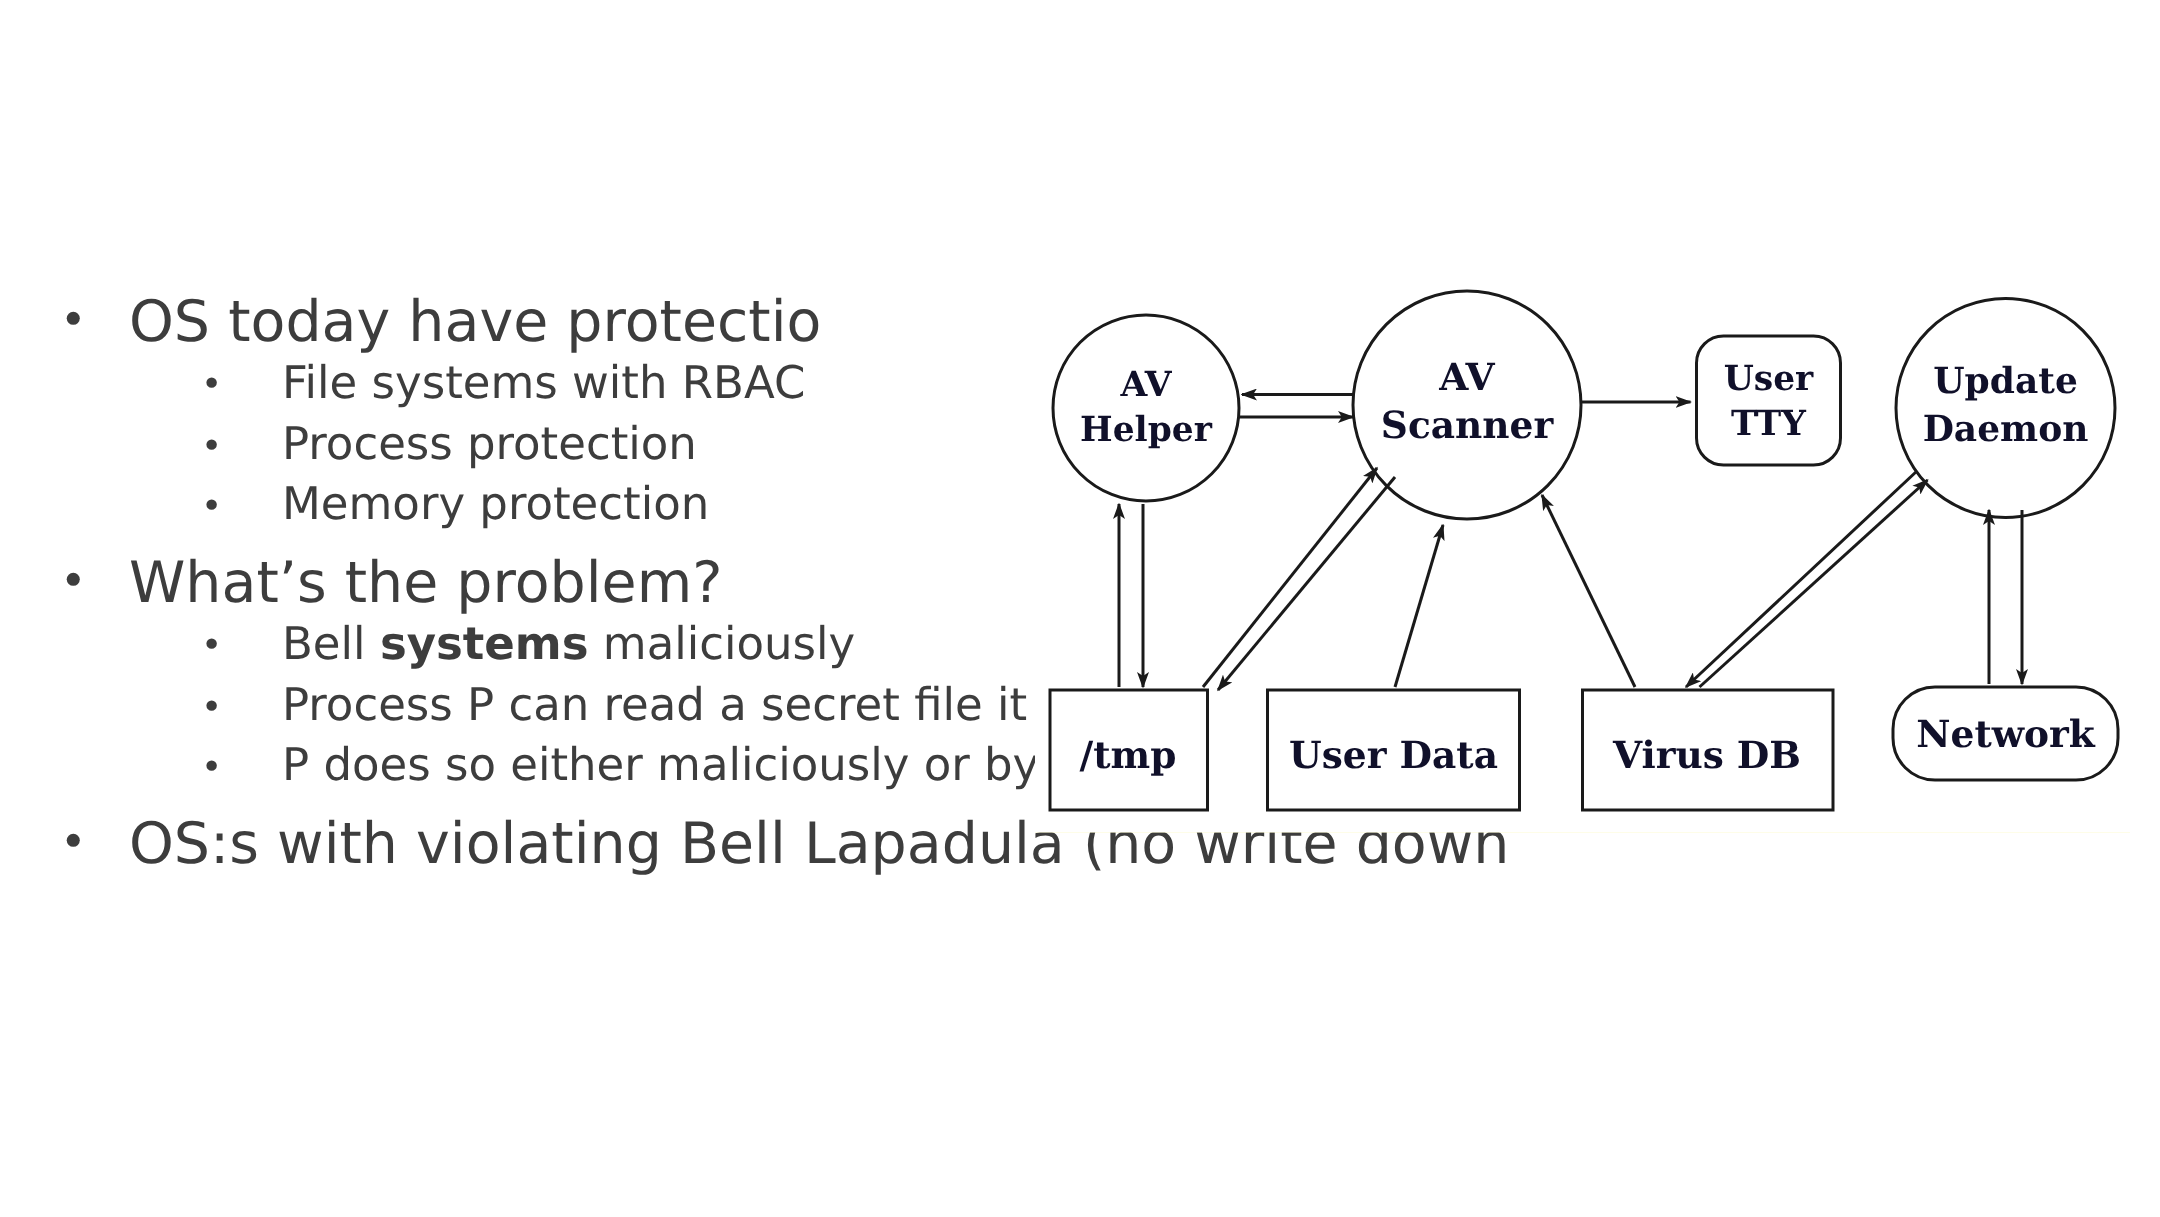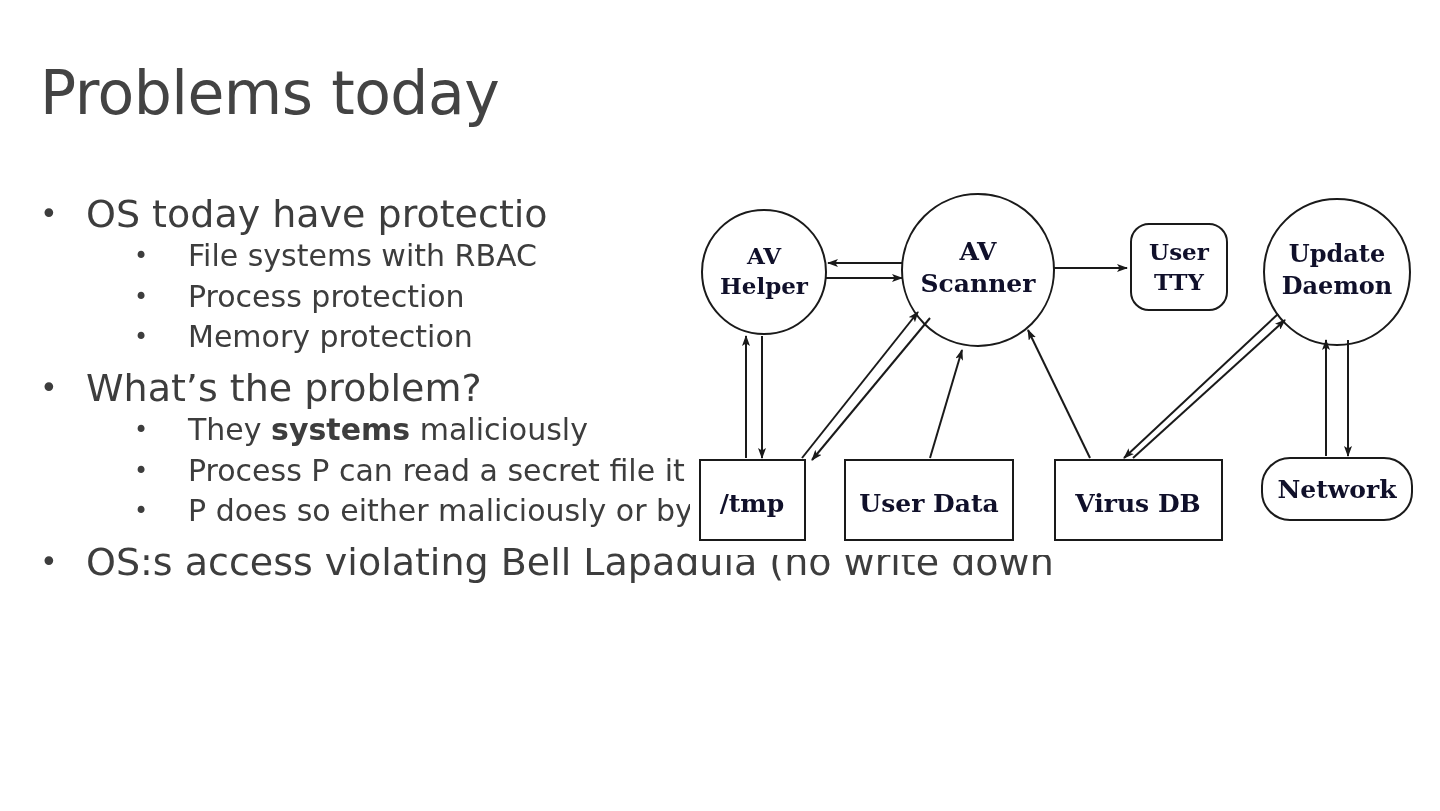--- a/index.html
+++ b/index.html
@@ -78,21 +78,20 @@
     z-index:5;
     background:#fef9c3;
   }
   .diagram svg{display:block;}
 </style>
 </head>
 <body>
 
 <div class="slide">
 
-  <div class="slide-title">Problems today</div>
 
   <div class="body">
 
     <div class="group">
       <div class="lvl1">
         <span class="bullet">•</span>
         <span class="txt">OS today have protectio</span>
       </div>
       <div class="lvl2">
         <span class="bullet">•</span>
@@ -108,36 +107,36 @@
       </div>
     </div>
 
     <div class="group">
       <div class="lvl1">
         <span class="bullet">•</span>
         <span class="txt">What’s the problem?</span>
       </div>
       <div class="lvl2">
         <span class="bullet">•</span>
-        <span class="txt"><span>They </span><b>systems</b><span> maliciously</span></span>
+        <span class="txt"><span>Bell </span><b>systems</b><span> maliciously</span></span>
       </div>
       <div class="lvl2">
         <span class="bullet">•</span>
         <span class="txt">Process P can read a secret file it has access to and write it to a public file</span>
       </div>
       <div class="lvl2">
         <span class="bullet">•</span>
         <span class="txt">P does so either maliciously or by getting hacked, e.g. buffer overflow</span>
       </div>
     </div>
 
     <div class="group">
       <div class="lvl1">
         <span class="bullet">•</span>
-        <span class="txt">OS:s access violating Bell Lapadula (no write down</span>
+        <span class="txt">OS:s with violating Bell Lapadula (no write down</span>
       </div>
     </div>
 
   </div>
 
   <div class="diagram">
     <svg width="730" height="365" viewBox="0 0 730 365" xmlns="http://www.w3.org/2000/svg">
       <defs>
         <marker id="ah" markerWidth="11" markerHeight="8" refX="10" refY="4" orient="auto" markerUnits="userSpaceOnUse">
           <path d="M0,0 L11,4 L0,8 L2.6,4 Z" fill="#1a1a1a"></path>

